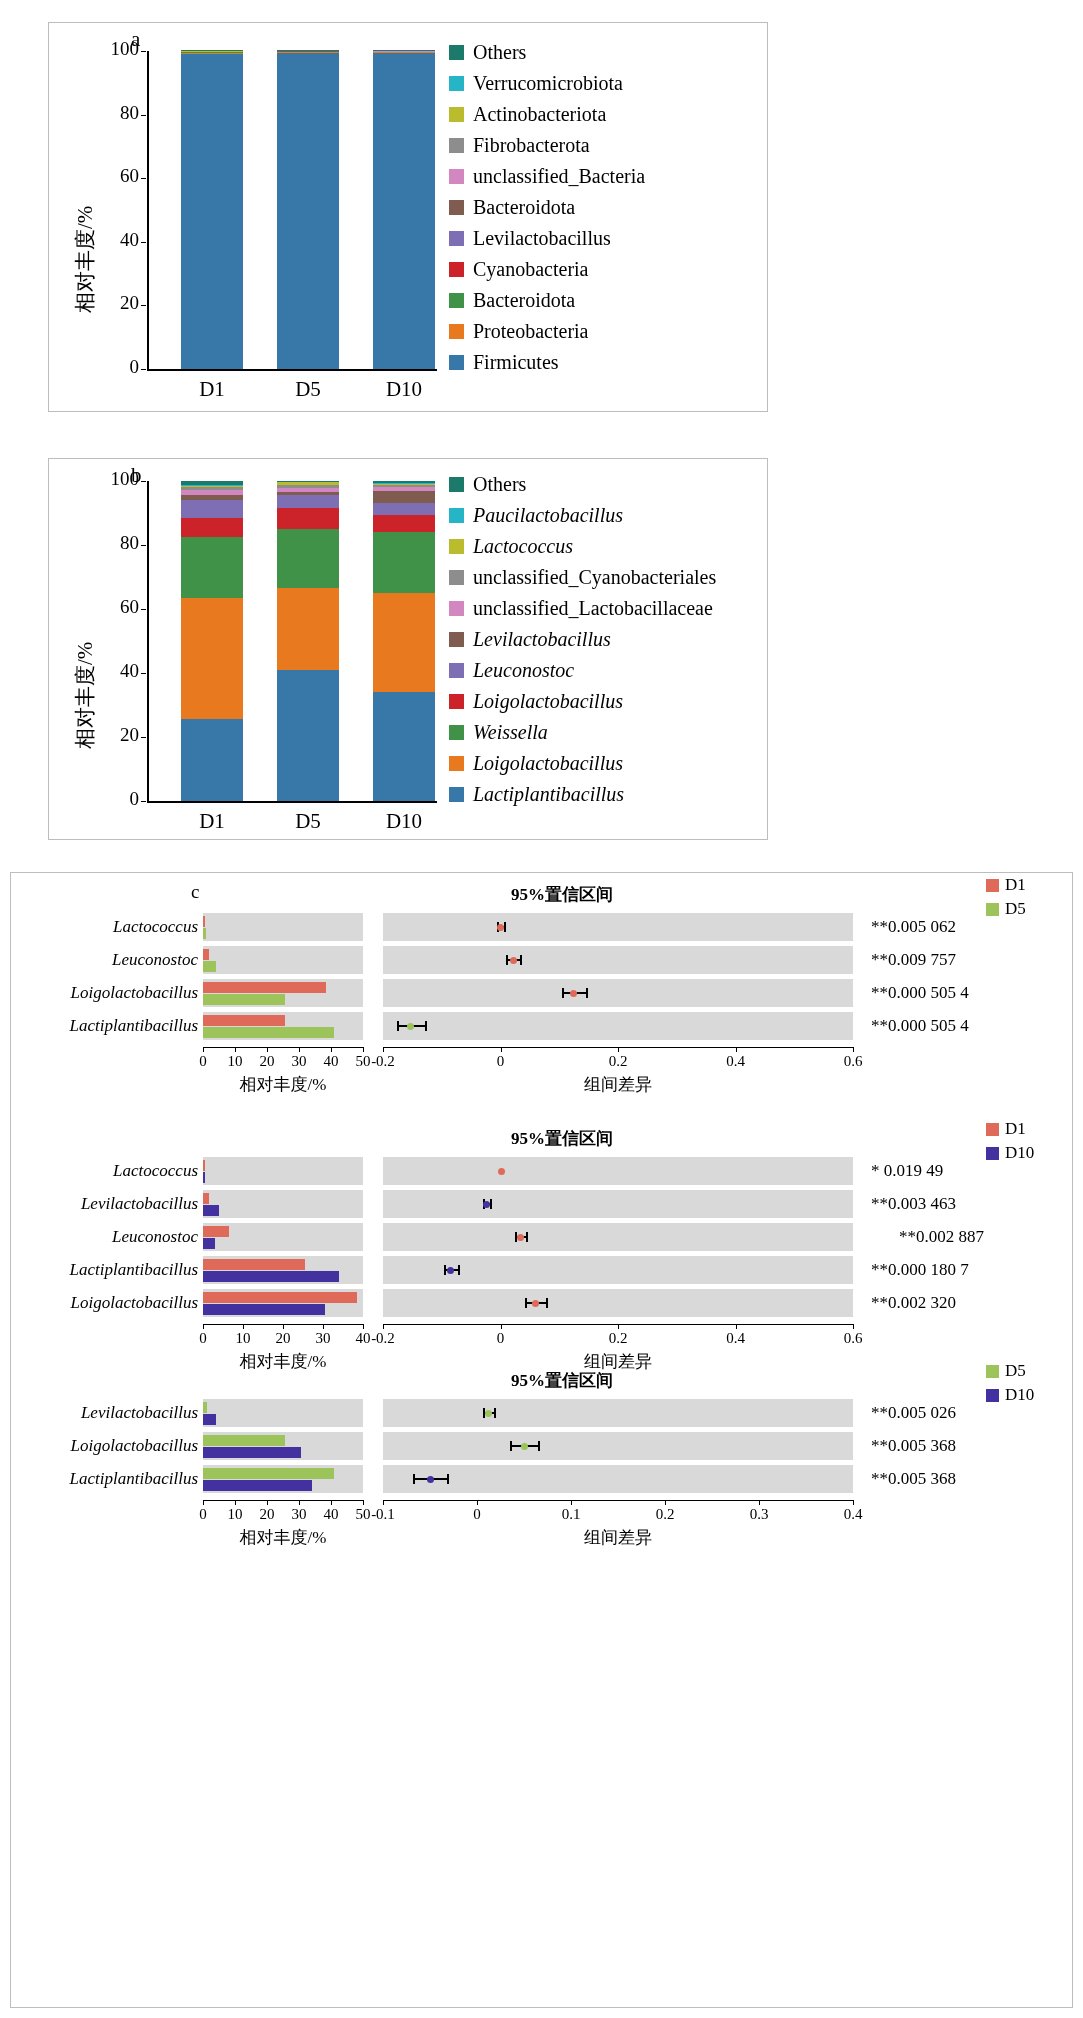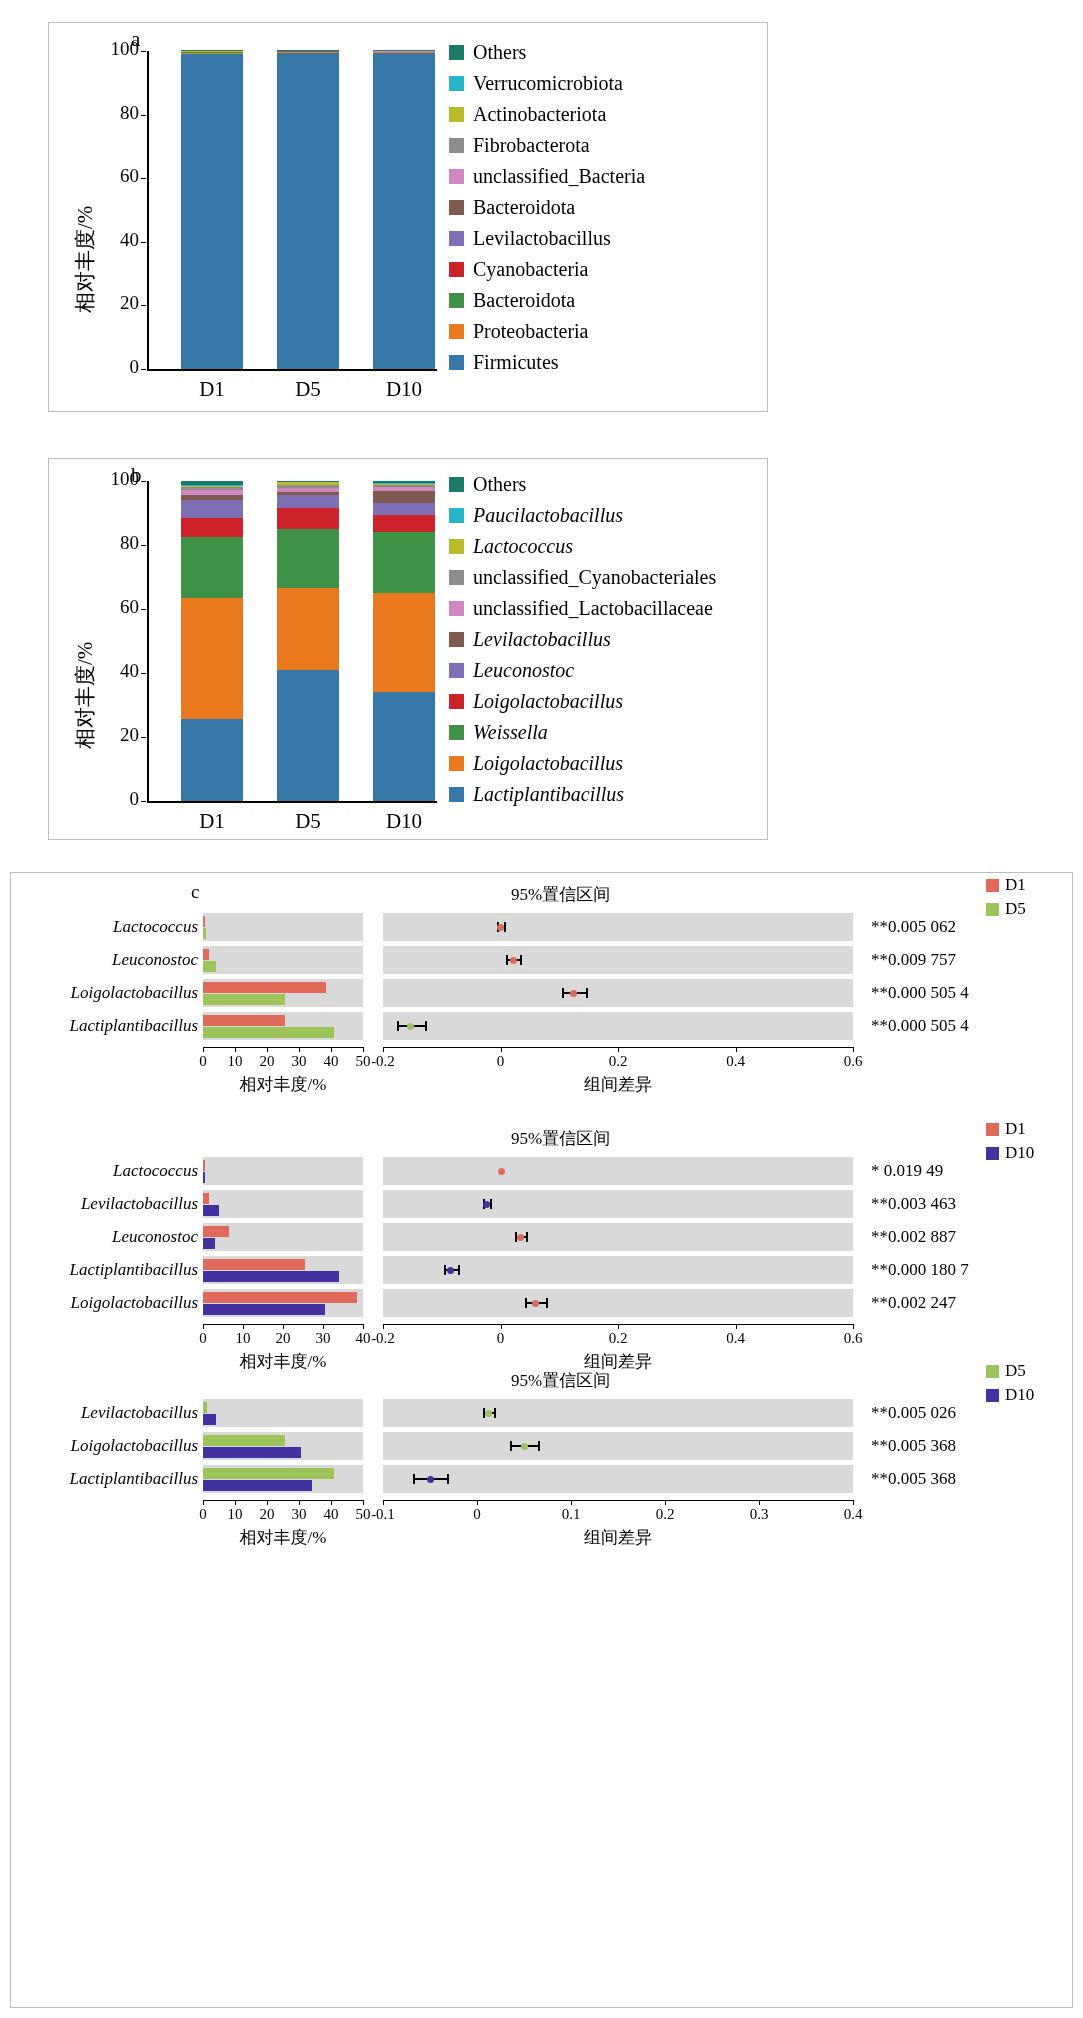--- a/index.html
+++ b/index.html
@@ -39,21 +39,21 @@
 
   
   .legend { position:absolute; }
   .legend-row { display:flex; align-items:center; margin-bottom:9px; height:22px; }
   .legend-swatch { width:15px; height:15px; margin-right:9px; flex:0 0 auto; }
   .legend-text { font-size:20px; white-space:nowrap; line-height:22px; }
   .ital { font-style:italic; }
 
   
   .sub { position:absolute; }
-  .subtitle { position:absolute; font-size:17px; }
+  .subtitle { position:absolute; font-size:17px;font-weight:bold; }
   .rowlabel { position:absolute; font-size:17px; text-align:right; white-space:nowrap; font-style:italic; }
   .band { position:absolute; background:#d9d9d9; }
   .cbar { position:absolute; }
   .pval { position:absolute; font-size:17px; white-space:nowrap; }
   .axnum { position:absolute; font-size:15px; text-align:center; }
   .axtitle { position:absolute; font-size:17px; text-align:center; }
   .clegend { position:absolute; }
   .clegend .legend-row { margin-bottom:4px; height:20px; }
   .clegend .legend-text { font-size:17px; }
   .dot { position:absolute; border-radius:50%; }
@@ -395,41 +395,41 @@
       <div class="pval" style="left:860px; top:321px;">**0.003 463</div>
       <div class="band" style="left:192px; top:350px; width:160px; height:28px;"></div>
       <div class="band" style="left:372px; top:350px; width:470px; height:28px;"></div>
       <div class="rowlabel" style="left:2px; top:354px; width:185px;">Leuconostoc</div>
       <div class="cbar" style="left:192px; top:353px; width:25.6px; height:11px; background:#e06a5a;"></div>
       <div class="cbar" style="left:192px; top:365px; width:12px; height:11px; background:#4431a0;"></div>
       <div class="errline" style="left:503.6px; top:363px; width:11.749999999999998px; background:#000;"></div>
       <div class="errcap" style="left:503.6px; top:359px; height:10px; background:#000;"></div>
       <div class="errcap" style="left:515.35px; top:359px; height:10px; background:#000;"></div>
       <div class="dot" style="left:505.975px; top:360.5px; width:7px; height:7px; background:#e06a5a;"></div>
-      <div class="pval" style="left:860px; top:354px;">**0.002 887</div>
+      <div class="pval" style="left:888px; top:354px;">**0.002 887</div>
       <div class="band" style="left:192px; top:383px; width:160px; height:28px;"></div>
       <div class="band" style="left:372px; top:383px; width:470px; height:28px;"></div>
       <div class="rowlabel" style="left:2px; top:387px; width:185px;">Lactiplantibacillus</div>
       <div class="cbar" style="left:192px; top:386px; width:102px; height:11px; background:#e06a5a;"></div>
       <div class="cbar" style="left:192px; top:398px; width:136px; height:11px; background:#4431a0;"></div>
       <div class="errline" style="left:432.5125px; top:396px; width:14.1px; background:#000;"></div>
       <div class="errcap" style="left:432.5125px; top:392px; height:10px; background:#000;"></div>
       <div class="errcap" style="left:446.6125px; top:392px; height:10px; background:#000;"></div>
       <div class="dot" style="left:436.0625px; top:393.5px; width:7px; height:7px; background:#4431a0;"></div>
       <div class="pval" style="left:860px; top:387px;">**0.000 180 7</div>
       <div class="band" style="left:192px; top:416px; width:160px; height:28px;"></div>
       <div class="band" style="left:372px; top:416px; width:470px; height:28px;"></div>
       <div class="rowlabel" style="left:2px; top:420px; width:185px;">Loigolactobacillus</div>
       <div class="cbar" style="left:192px; top:419px; width:154px; height:11px; background:#e06a5a;"></div>
       <div class="cbar" style="left:192px; top:431px; width:122px; height:11px; background:#4431a0;"></div>
       <div class="errline" style="left:514.175px; top:429px; width:21.149999999999995px; background:#000;"></div>
       <div class="errcap" style="left:514.175px; top:425px; height:10px; background:#000;"></div>
       <div class="errcap" style="left:535.325px; top:425px; height:10px; background:#000;"></div>
       <div class="dot" style="left:521.25px; top:426.5px; width:7px; height:7px; background:#e06a5a;"></div>
-      <div class="pval" style="left:860px; top:420px;">**0.002 247</div>
+      <div class="pval" style="left:860px; top:420px;">**0.002 320</div>
       <div class="axis-line" style="left:192px; top:451px; width:160px; height:1.3px;"></div>
       <div class="tickmark" style="left:192px; top:451px;"></div>
       <div class="axnum" style="left:176px; top:457px; width:32px;">0</div>
       <div class="tickmark" style="left:232px; top:451px;"></div>
       <div class="axnum" style="left:216px; top:457px; width:32px;">10</div>
       <div class="tickmark" style="left:272px; top:451px;"></div>
       <div class="axnum" style="left:256px; top:457px; width:32px;">20</div>
       <div class="tickmark" style="left:312px; top:451px;"></div>
       <div class="axnum" style="left:296px; top:457px; width:32px;">30</div>
       <div class="tickmark" style="left:352px; top:451px;"></div>

